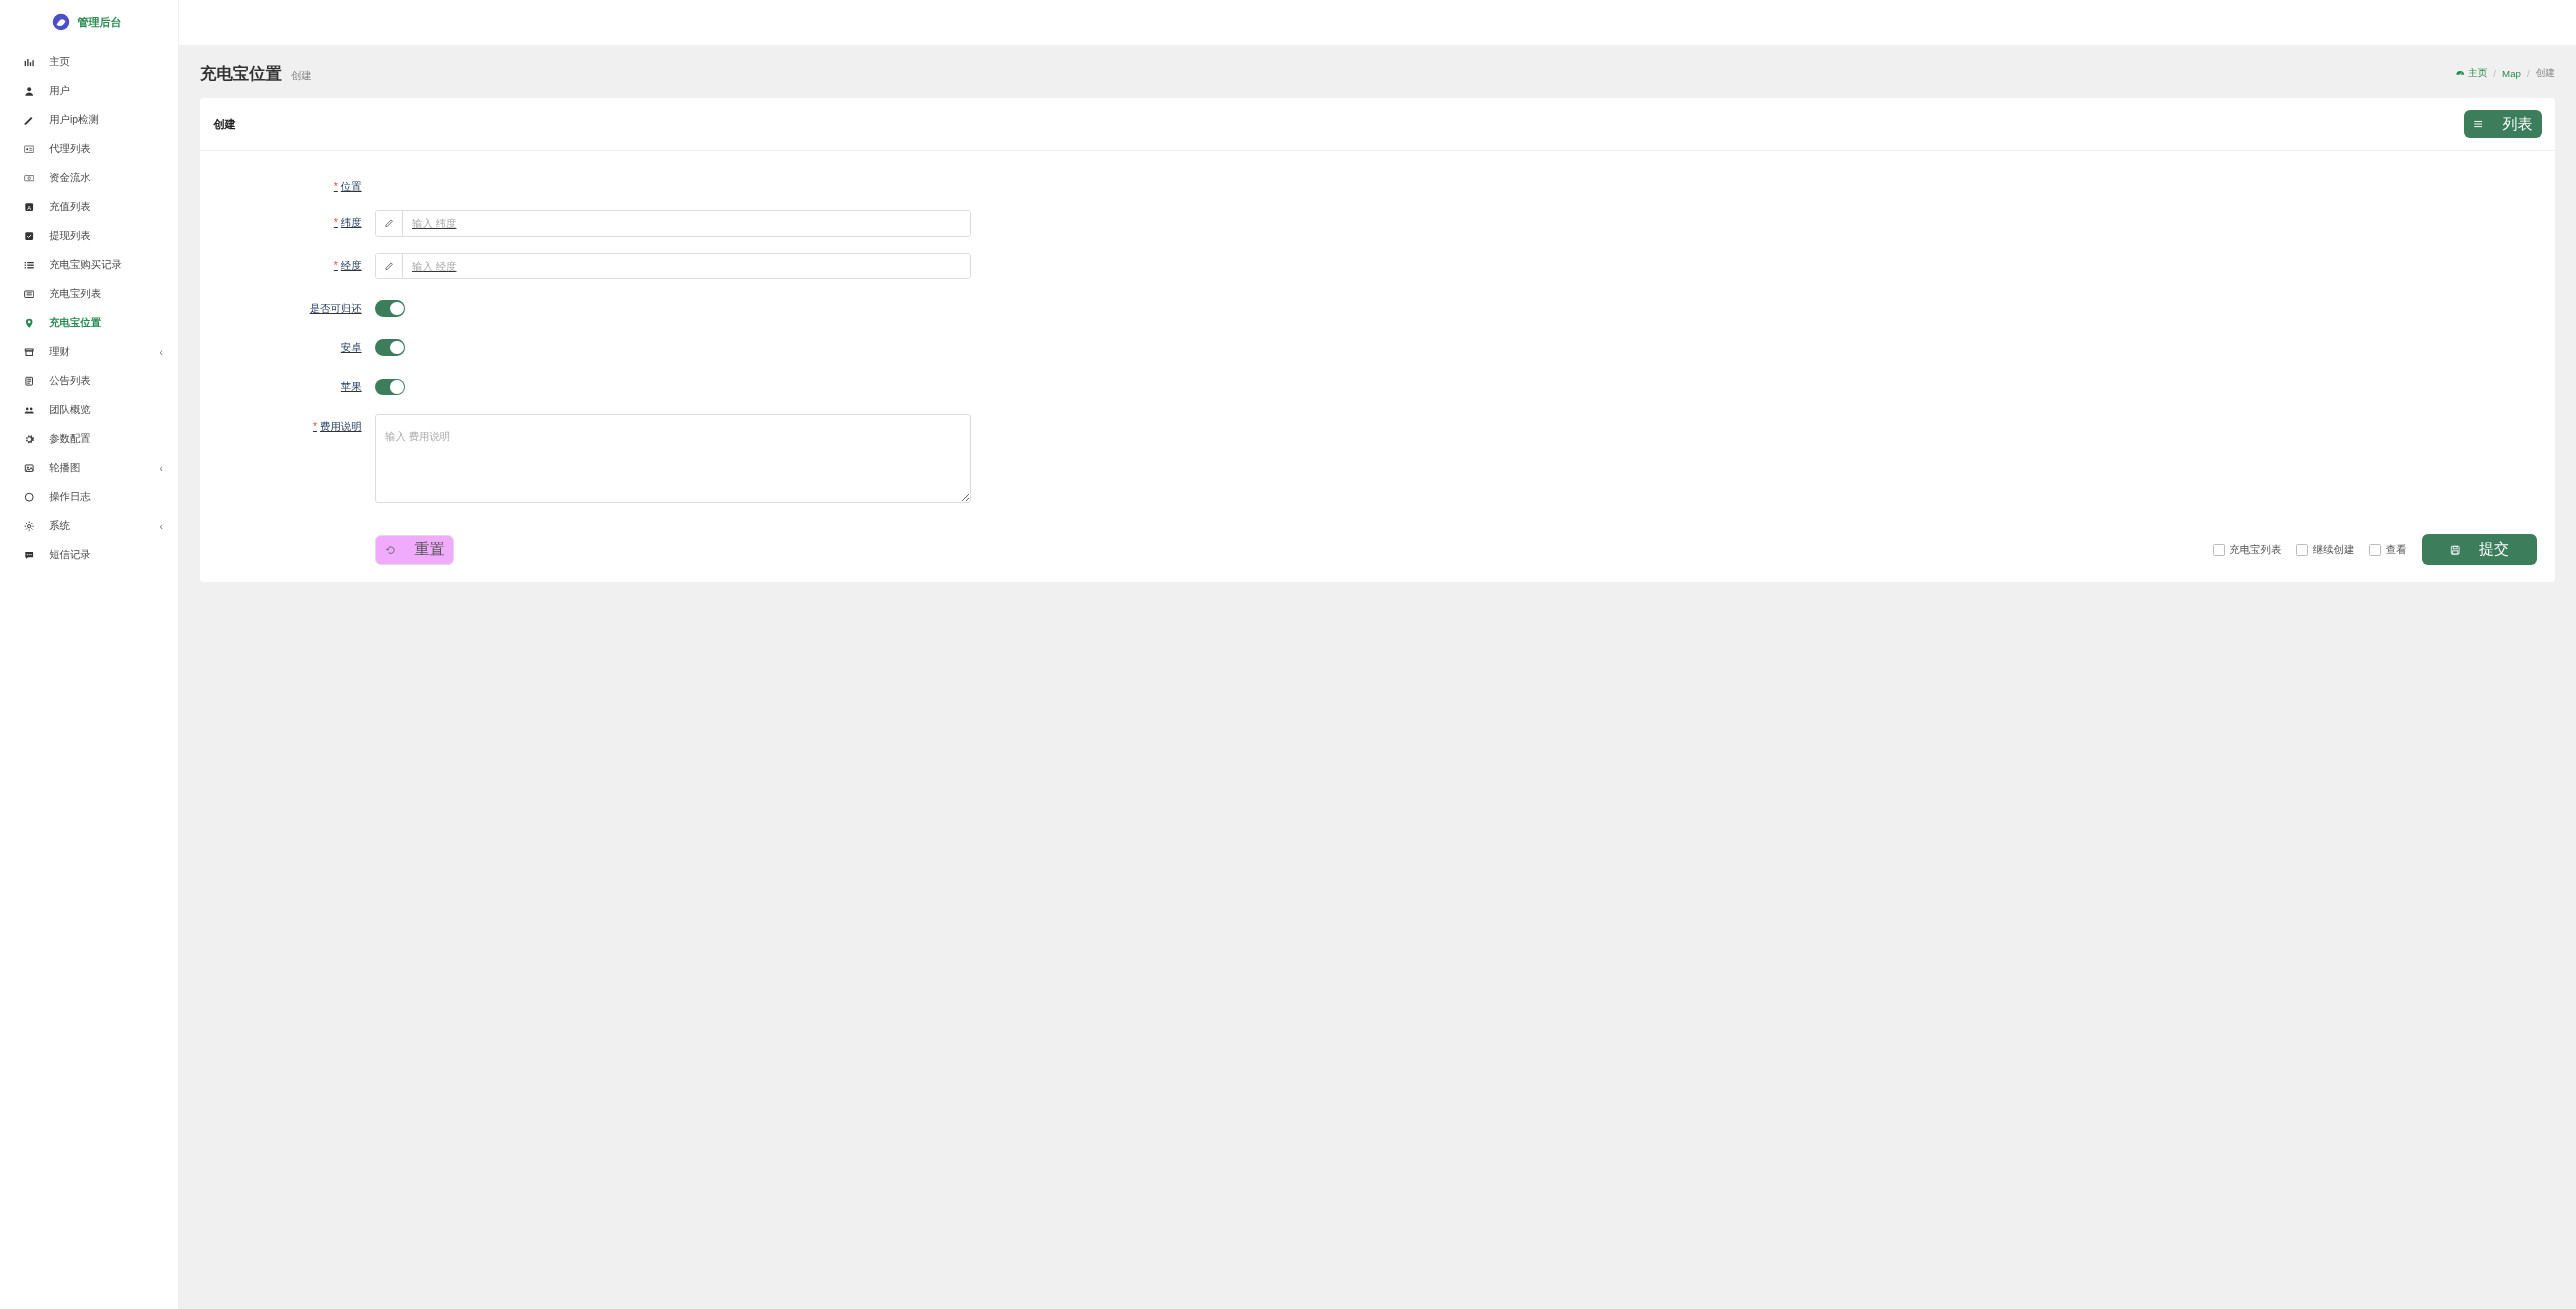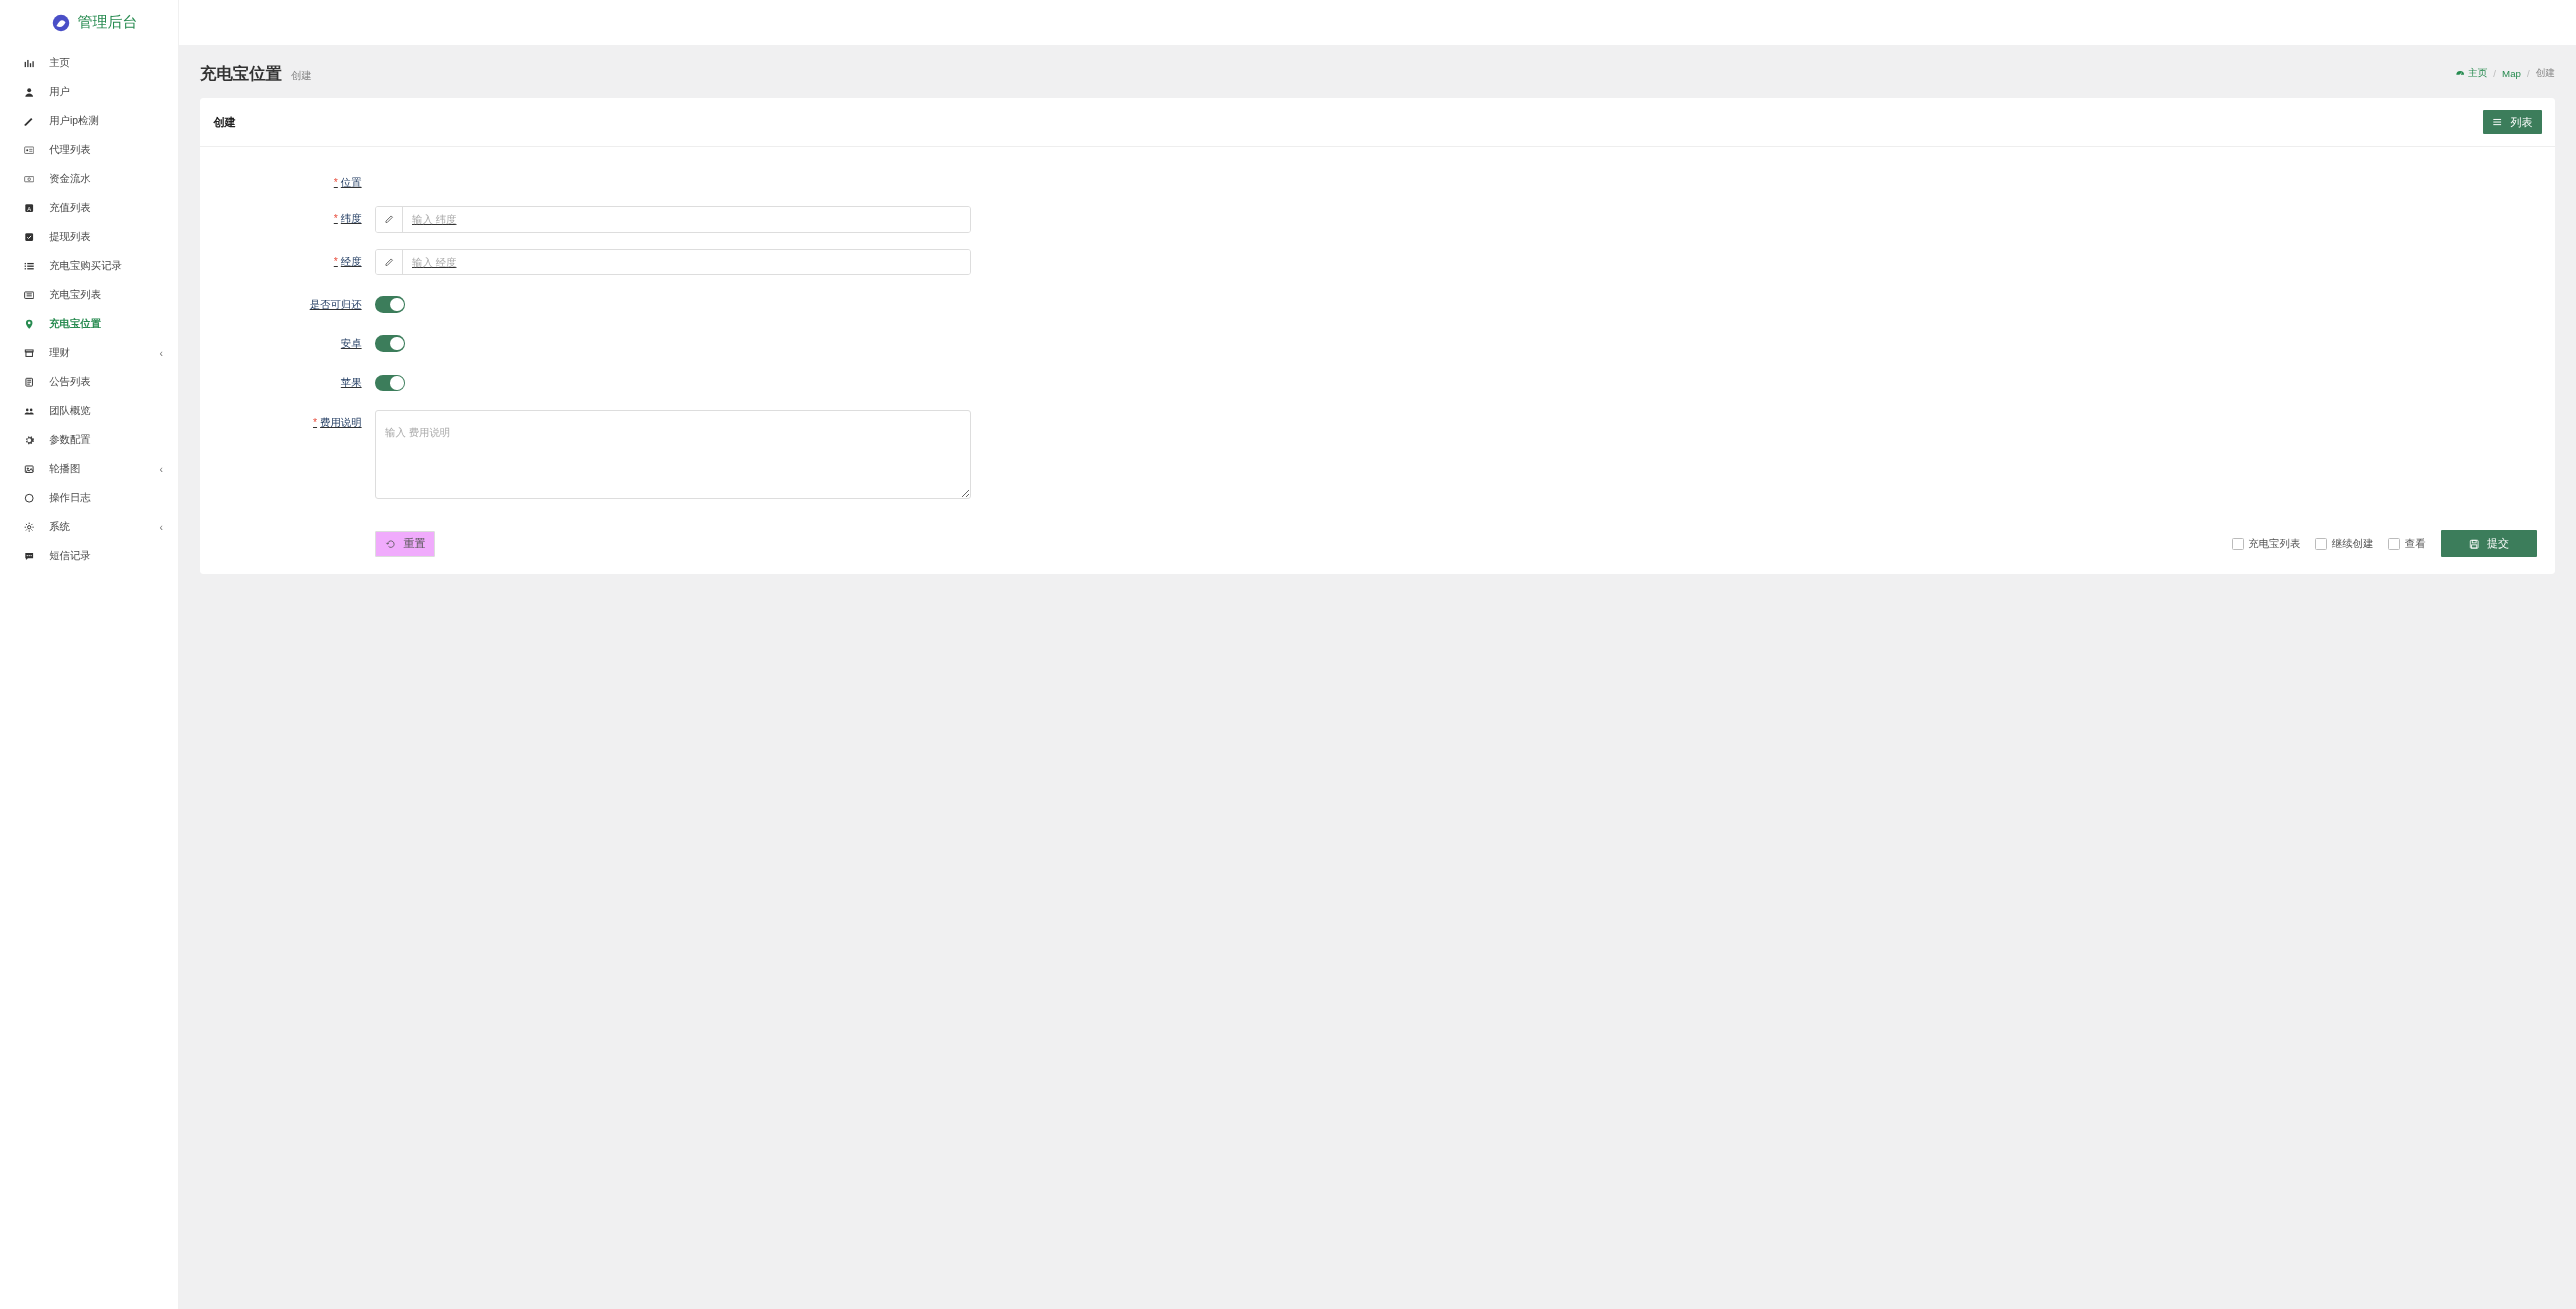--- a/index.html
+++ b/index.html
@@ -77,25 +77,25 @@
   display:flex;
   align-items:center;
   justify-content:space-between;
   padding: 12px 13.4px;
   border-bottom:0.7px solid #eee;
 }
 .card-title { font-size:11.2px; font-weight:700; color:#222; }
 .btn {
   display:inline-flex;
   align-items:center;
-  gap:8px;
+  gap:19px;
   border:none;
-  border-radius:1px;
+  border-radius:6px;
   cursor:pointer;
-  font-size:11px;
+  font-size:15px;
   padding:4.5px 9px;
 }
 .btn-green { background:#3c7d5b; color:#fff; }
 .btn-outline {
   background:#f0abfc;
   border:0.7px solid #ddd;
   color:#555;
   font-family:Liberation Mono, monospace;
 }
 .form-body { padding: 22.4px 18px 4.5px; }
@@ -208,21 +208,21 @@
 <body>
 
 <div class="layout">
 
   <aside class="sidebar">
     <div class="logo-wrap">
       <svg class="logo-svg" viewBox="0 0 24 24">
           <circle cx="12" cy="12" r="11" fill="#4a4fc7"></circle>
           <path d="M6 16 Q12 4 18 11 Q14 20 6 16" fill="#fff"></path>
         </svg>
-      <span style="color:#278b50;font-size:15px;font-weight:400;">管理后台</span>
+      <span style="color:#278b50;font-size:11px;font-weight:700;">管理后台</span>
     </div>
     <ul class="nav">
 
       <li class="nav-item">
         <span class="nav-icon">
             <svg viewBox="0 0 16 16" width="10.4" height="10.4">
               <rect x="1" y="6" width="2" height="8" fill="currentColor"></rect>
               <rect x="5" y="3" width="2" height="11" fill="currentColor"></rect>
               <rect x="9" y="8" width="2" height="6" fill="currentColor"></rect>
               <rect x="13" y="5" width="2" height="9" fill="currentColor"></rect>

